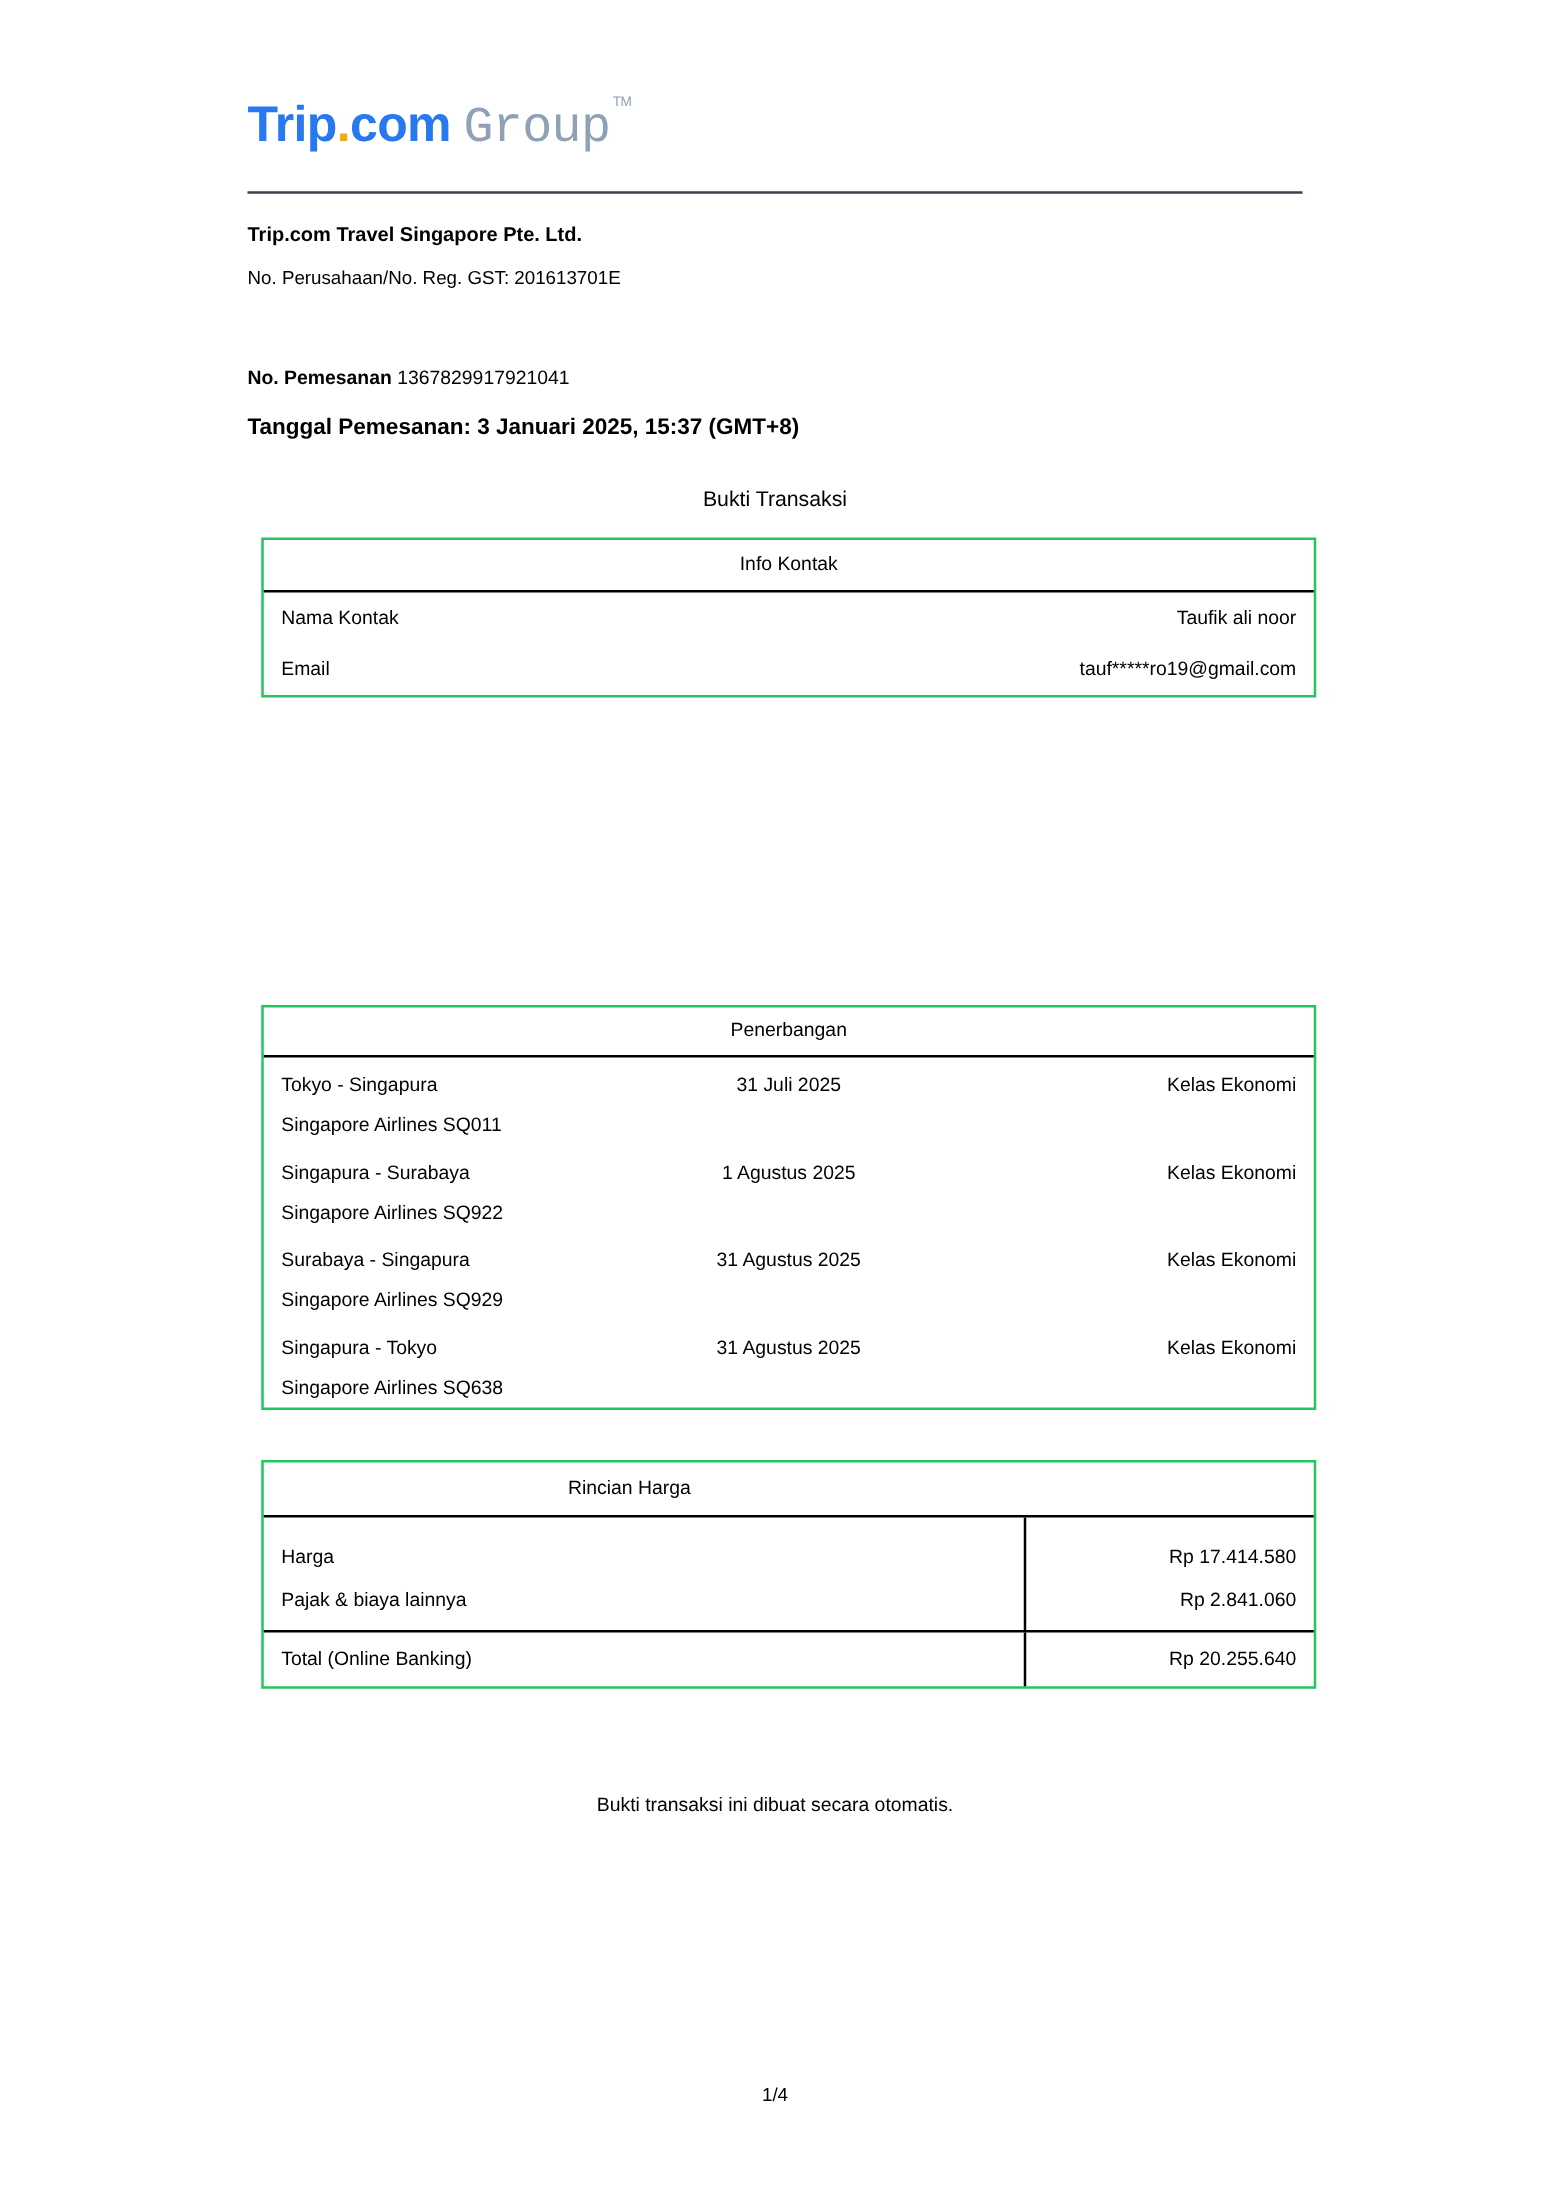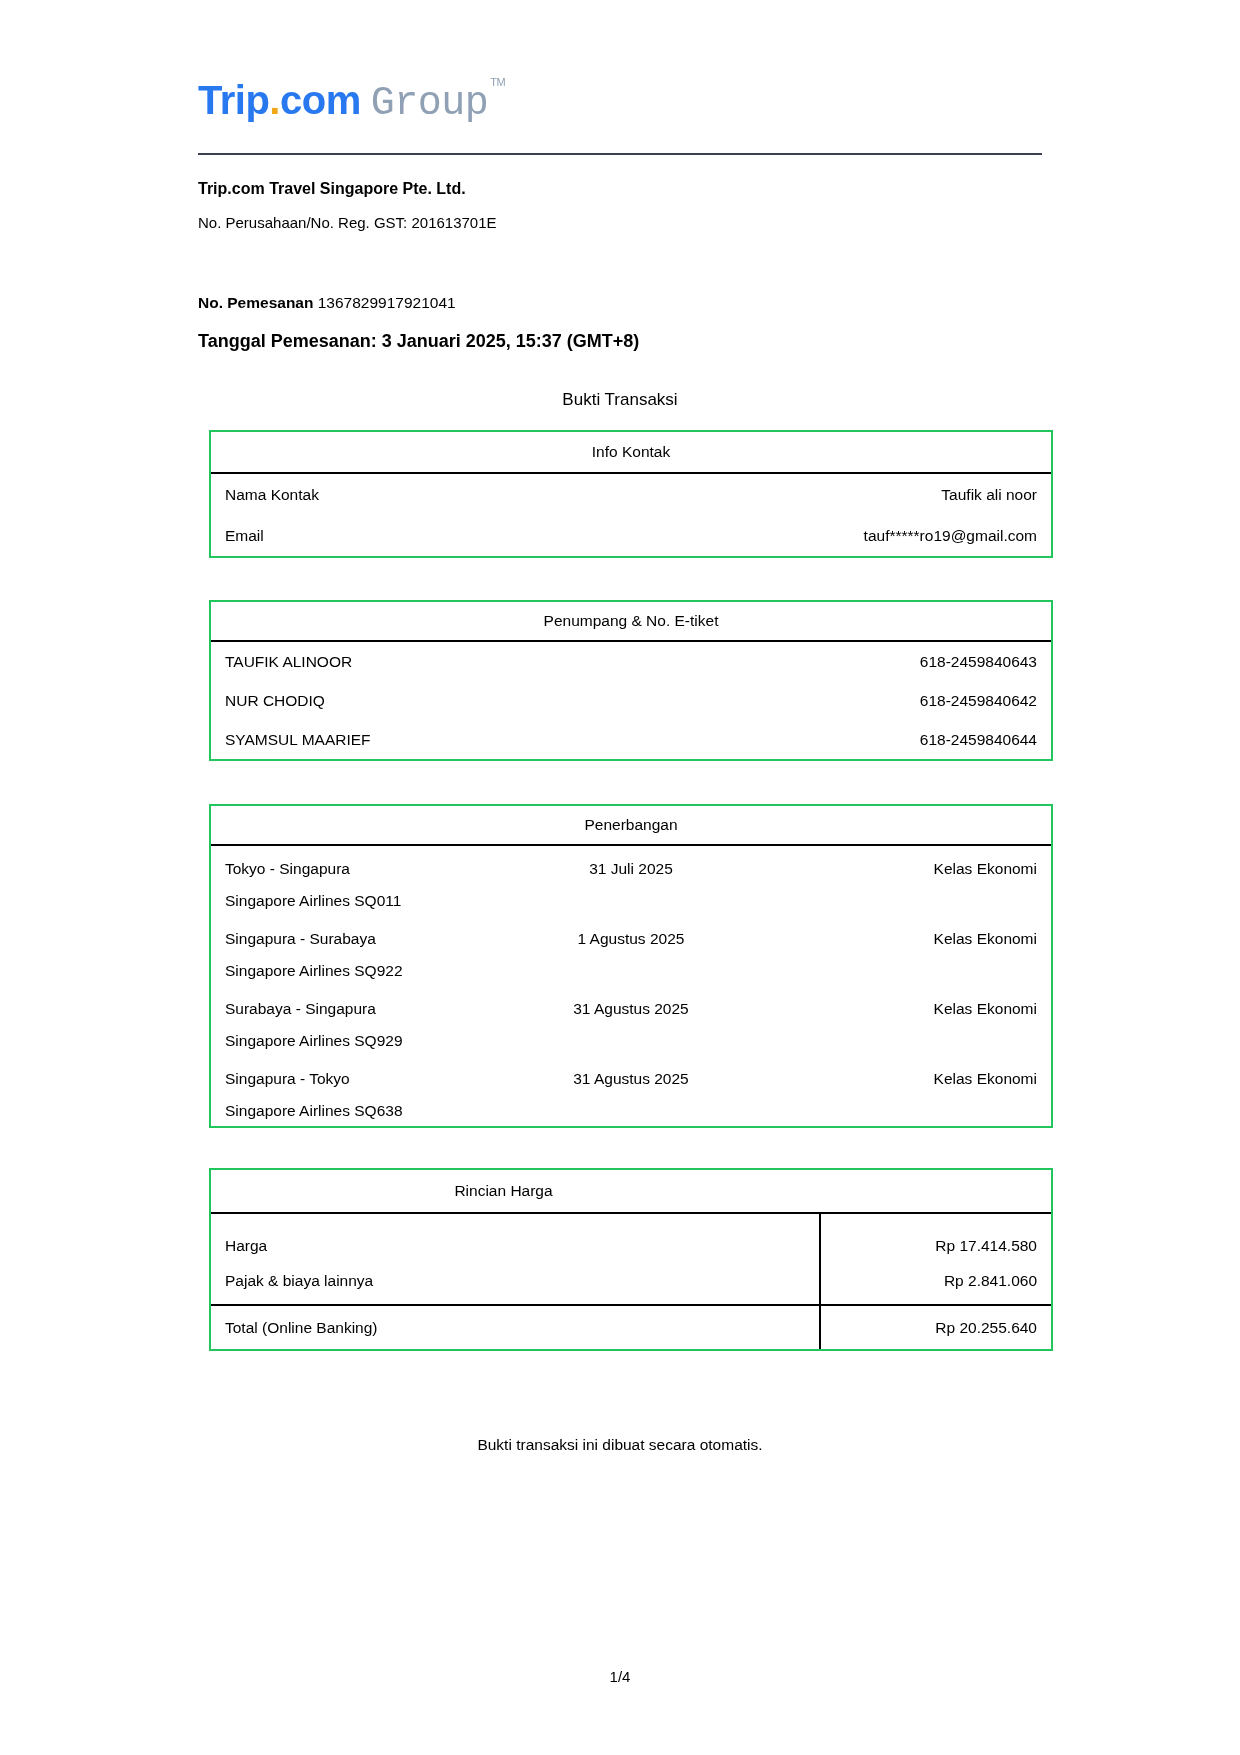--- a/index.html
+++ b/index.html
@@ -101,35 +101,20 @@
     <div class="row2col">
       <span>Nama Kontak</span>
       <span>Taufik ali noor</span>
     </div>
     <div class="row2col">
       <span>Email</span>
       <span>tauf*****ro19@gmail.com</span>
     </div>
   </div>
 
-  <div class="tbl tbl-passengers">
-    <div class="thead">Penumpang &amp; No. E-tiket</div>
-    <div class="row2col">
-      <span>TAUFIK ALINOOR</span>
-      <span>618-2459840643</span>
-    </div>
-    <div class="row2col">
-      <span>NUR CHODIQ</span>
-      <span>618-2459840642</span>
-    </div>
-    <div class="row2col">
-      <span>SYAMSUL MAARIEF</span>
-      <span>618-2459840644</span>
-    </div>
-  </div>
 
   <div class="tbl tbl-flights">
     <div class="thead">Penerbangan</div>
 
     <div class="frow">
       <div class="line1">
         <span class="route">Tokyo - Singapura</span>
         <span class="date">31 Juli 2025</span>
         <span class="cabin">Kelas Ekonomi</span>
       </div>

